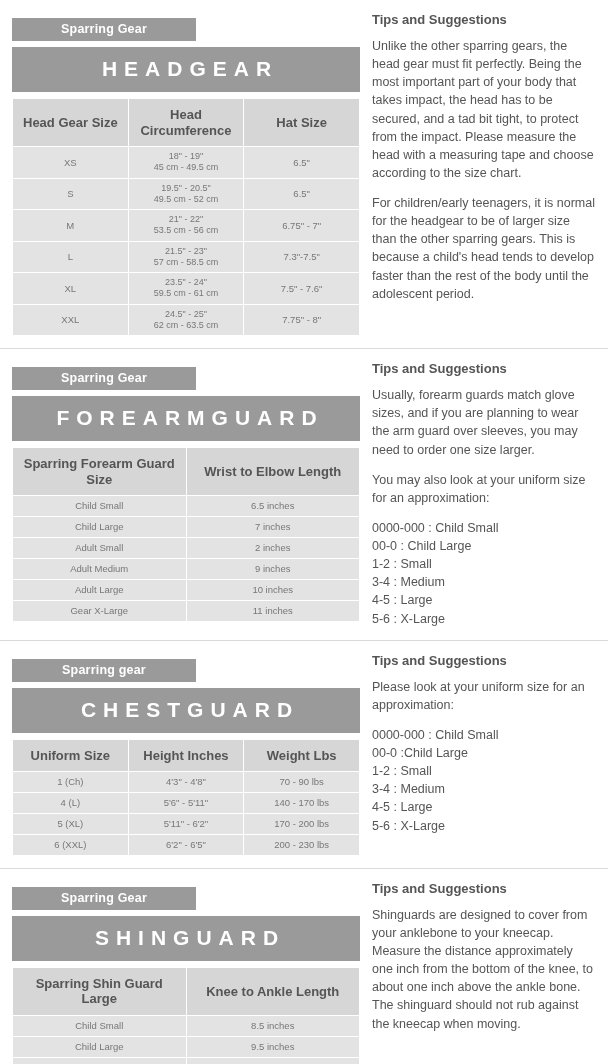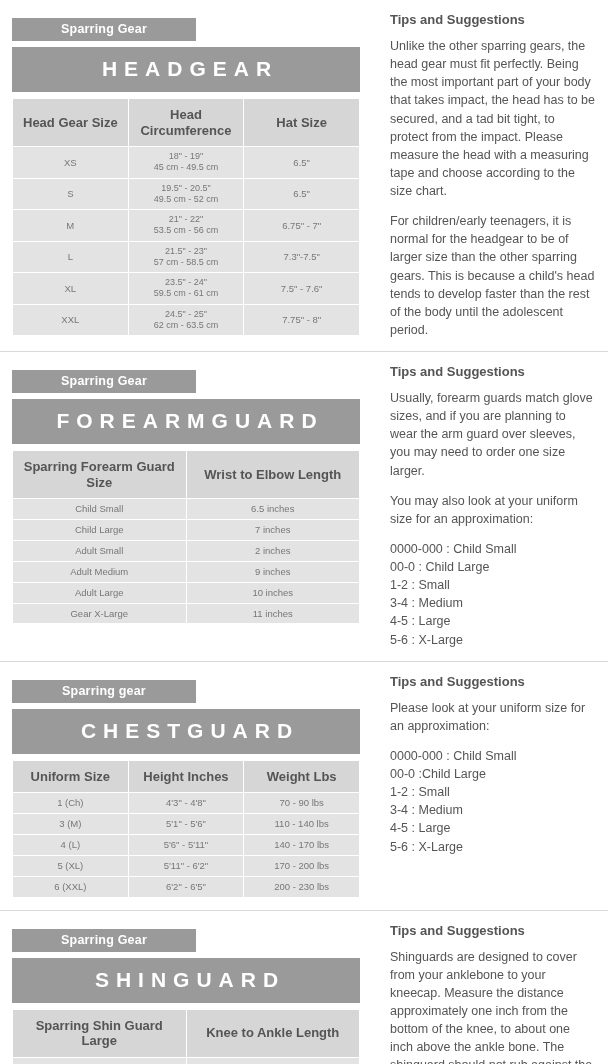--- a/index.html
+++ b/index.html
@@ -24,21 +24,21 @@
     padding: 10px 12px 12px 12px;
     border-bottom: 1px solid #d9d9d9;
   }
   .section:last-child { border-bottom: none; }
   .left-col {
     width: 348px;
     flex: 0 0 348px;
   }
   .right-col {
     flex: 1 1 auto;
-    padding-left: 30px;
+    padding-left: 12px;
     padding-top: 2px;
   }
   .tag {
     display: block;
     width: 184px;
     background: #9a9a9a;
     color: #ffffff;
     font-size: 12.5px;
     font-weight: bold;
     text-align: center;
@@ -229,25 +229,20 @@
               <th>Weight Lbs</th>
             </tr>
           </thead>
           <tbody>
             <tr>
               <td>1 (Ch)</td>
               <td>4'3" - 4'8"</td>
               <td>70 - 90 lbs</td>
             </tr>
             <tr>
-              <td>3 (M)</td>
-              <td>5'1" - 5'6"</td>
-              <td>110 - 140 lbs</td>
-            </tr>
-            <tr>
               <td>4 (L)</td>
               <td>5'6" - 5'11"</td>
               <td>140 - 170 lbs</td>
             </tr>
             <tr>
               <td>5 (XL)</td>
               <td>5'11" - 6'2"</td>
               <td>170 - 200 lbs</td>
             </tr>
             <tr>

